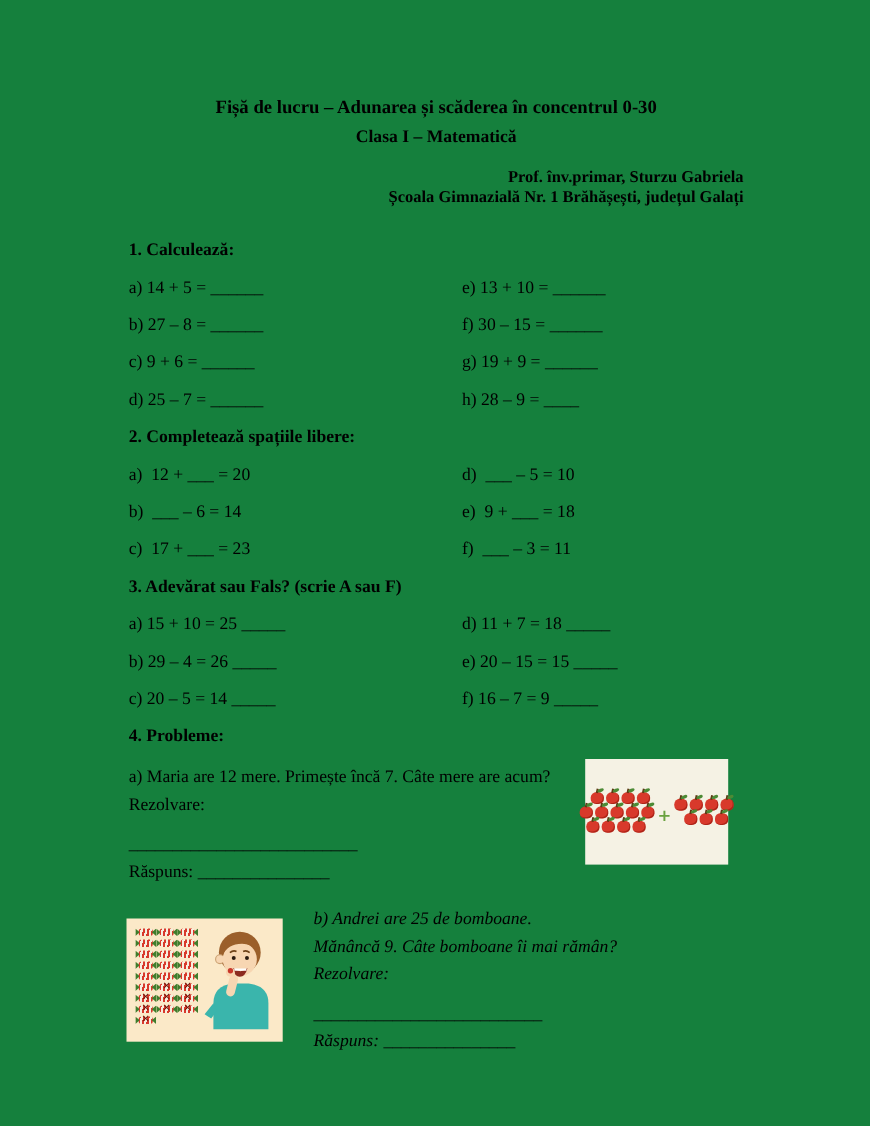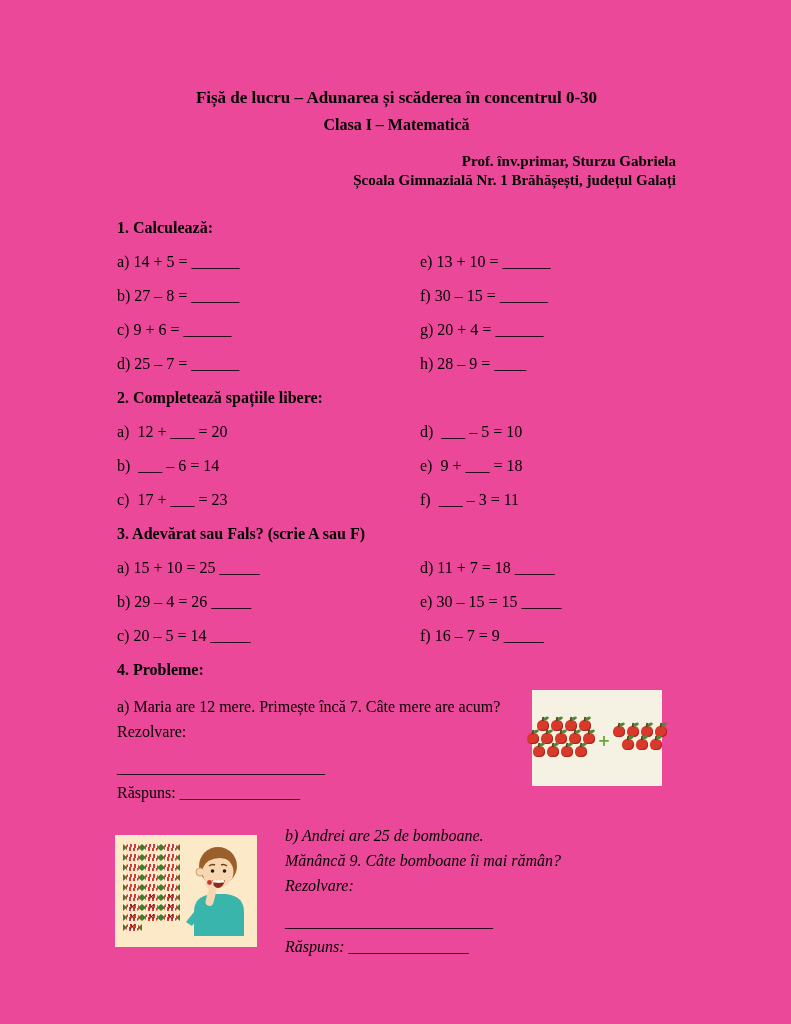--- a/index.html
+++ b/index.html
@@ -1,17 +1,17 @@
 <!DOCTYPE html>
 <html><head>
 <meta charset="utf-8">
 <style>
   html,body { margin:0; padding:0; background:#ffffff; }
   .page {
-    position:relative; width:791px; height:1024px; background:#ec4899;
+    position:relative; width:791px; height:1024px; background:#15803d;
     font-family:"Liberation Serif", serif; color:#000; overflow:hidden;
   }
   .content { position:absolute; left:117px; top:88px; width:559px; }
 
   .doc-title    { font-size:17px; font-weight:bold; text-align:center; line-height:20px; }
   .doc-subtitle { font-size:16px; font-weight:bold; text-align:center; line-height:20px; margin-top:7px; }
   .author-block { text-align:right; font-weight:bold; font-size:15px; line-height:19px; margin-top:17px; }
 
   .sections { margin-top:28px; }
   .sec-heading { font-size:16px; font-weight:bold; line-height:20px; margin:0 0 14px 0; }
@@ -101,21 +101,21 @@
       <div class="ex-row">
         <span class="ex-item">a) 14 + 5 = ______</span>
         <span class="ex-item">e) 13 + 10 = ______</span>
       </div>
       <div class="ex-row">
         <span class="ex-item">b) 27 – 8 = ______</span>
         <span class="ex-item">f) 30 – 15 = ______</span>
       </div>
       <div class="ex-row">
         <span class="ex-item">c) 9 + 6 = ______</span>
-        <span class="ex-item">g) 20 + 4 = ______</span>
+        <span class="ex-item">g) 19 + 9 = ______</span>
       </div>
       <div class="ex-row">
         <span class="ex-item">d) 25 – 7 = ______</span>
         <span class="ex-item">h) 28 – 9 = ____</span>
       </div>
 
       <div class="sec-heading">2. Completează spațiile libere:</div>
       <div class="ex-row">
         <span class="ex-item">a)  12 + ___ = 20</span>
         <span class="ex-item">d)  ___ – 5 = 10</span>
@@ -129,21 +129,21 @@
         <span class="ex-item">f)  ___ – 3 = 11</span>
       </div>
 
       <div class="sec-heading">3. Adevărat sau Fals? (scrie A sau F)</div>
       <div class="ex-row">
         <span class="ex-item">a) 15 + 10 = 25 _____</span>
         <span class="ex-item">d) 11 + 7 = 18 _____</span>
       </div>
       <div class="ex-row">
         <span class="ex-item">b) 29 – 4 = 26 _____</span>
-        <span class="ex-item">e) 30 – 15 = 15 _____</span>
+        <span class="ex-item">e) 20 – 15 = 15 _____</span>
       </div>
       <div class="ex-row">
         <span class="ex-item">c) 20 – 5 = 14 _____</span>
         <span class="ex-item">f) 16 – 7 = 9 _____</span>
       </div>
 
       <div class="sec-heading">4. Probleme:</div>
 
       <div class="problem-a">
         <div class="p-line">a) Maria are 12 mere. Primește încă 7. Câte mere are acum?</div>

